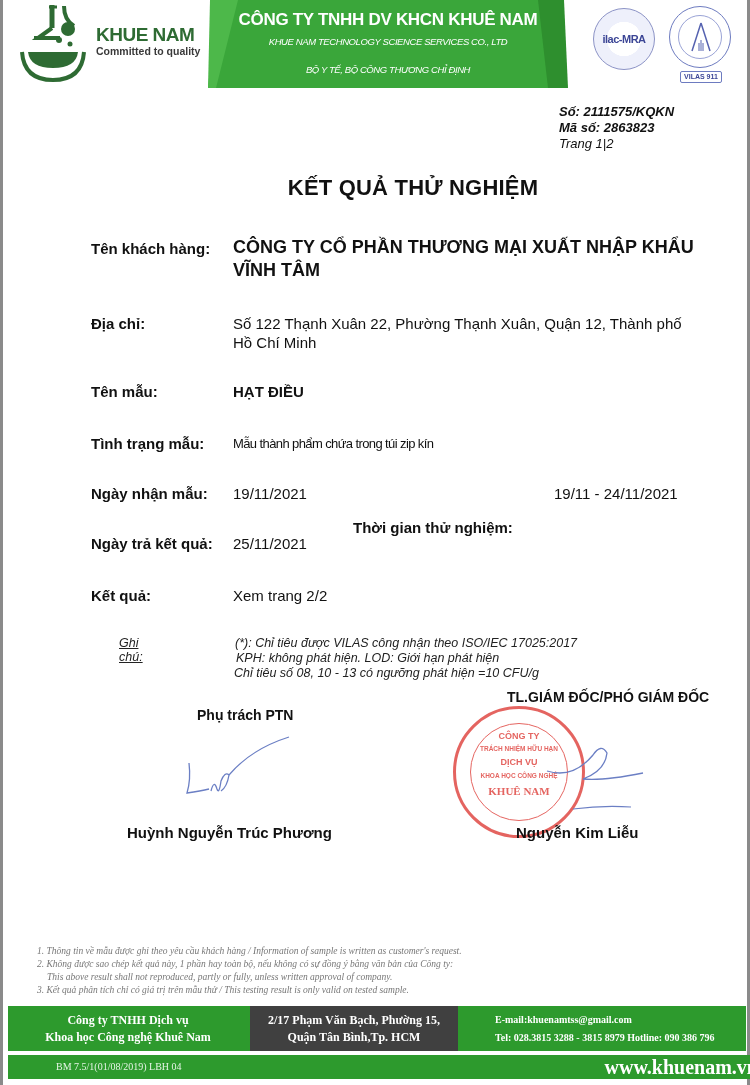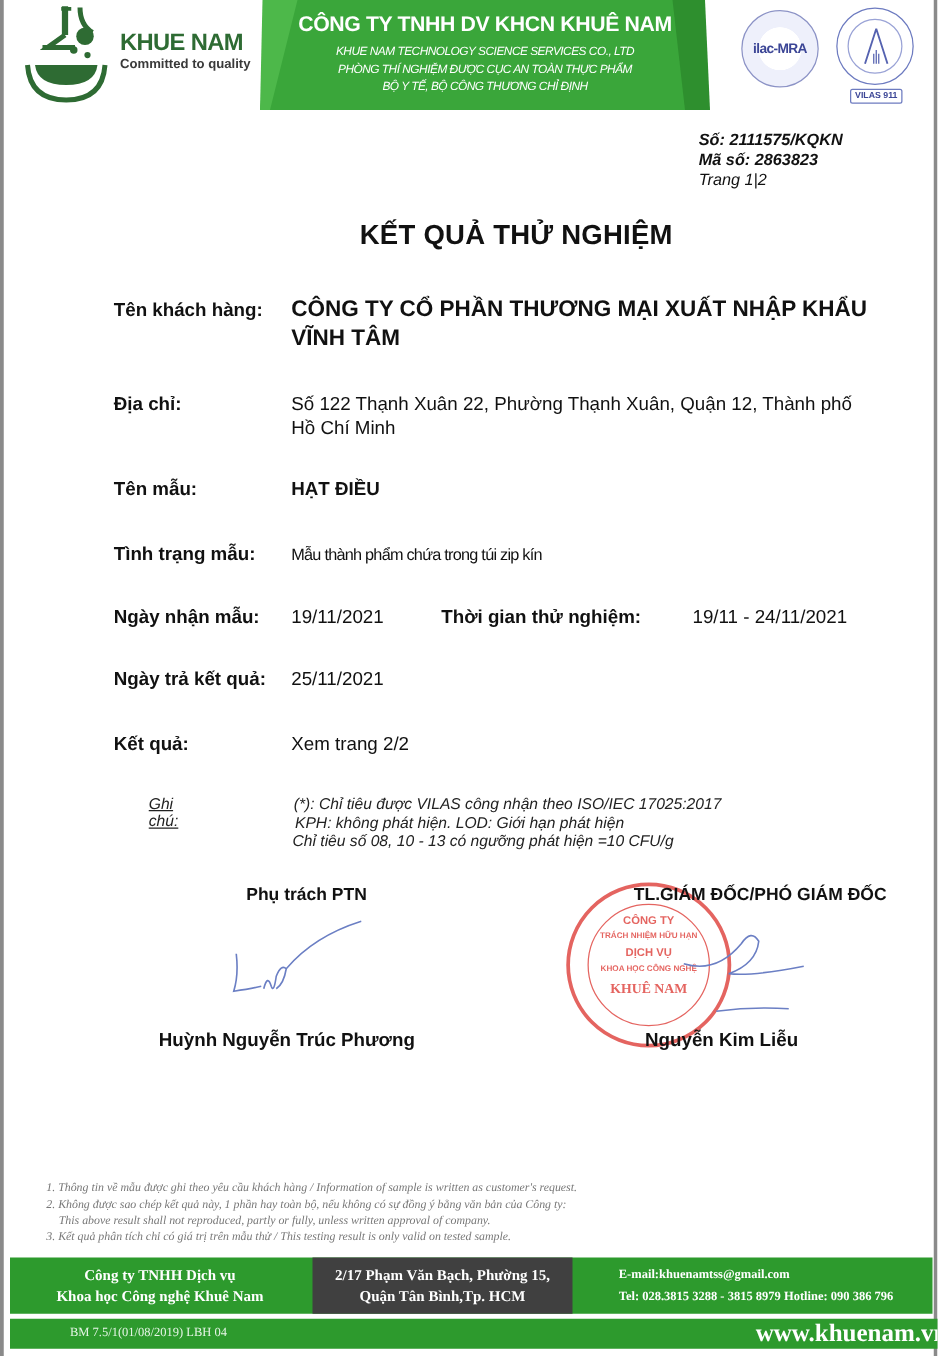--- a/index.html
+++ b/index.html
@@ -79,21 +79,20 @@
     </div>
 
     <div class="green-band">
       <svg width="360" height="88" viewBox="0 0 360 88" style="position:absolute;left:0;top:0;">
         <polygon points="8,0 348,0 346,88 0,88" fill="#3aa63a"></polygon>
         <polygon points="2,0 30,0 8,88 0,88" fill="#4db84a"></polygon>
         <polygon points="330,0 356,0 360,88 340,88" fill="#2e8f2e"></polygon>
       </svg>
       <div class="band-title">CÔNG TY TNHH DV KHCN KHUÊ NAM</div>
       <div class="band-line" style="top:36px;">KHUE NAM TECHNOLOGY SCIENCE SERVICES CO., LTD</div>
-      <div class="band-line" style="top:50px;">PHÒNG THÍ NGHIỆM ĐƯỢC CỤC AN TOÀN THỰC PHẨM</div>
       <div class="band-line" style="top:64px;">BỘ Y TẾ, BỘ CÔNG THƯƠNG CHỈ ĐỊNH</div>
     </div>
 
     <div class="badge-ilac">
       <span>ilac-MRA</span>
     </div>
     <div class="badge-boa">
       <div class="inner"></div>
       <svg width="62" height="62" viewBox="0 0 62 62" style="position:absolute;left:0;top:0;">
         <path d="M31 16 L22 44 M31 16 L40 44" stroke="#5562b0" stroke-width="1.5" fill="none"></path>
@@ -129,21 +128,21 @@
   </div>
 
   <div class="row" style="top:433px;">
     <span class="label">Tình trạng mẫu:</span>
     <span class="value" style="font-size:13px;letter-spacing:-0.6px;">Mẫu thành phẩm chứa trong túi zip kín</span>
   </div>
 
   <div class="row" style="top:483px;">
     <span class="label">Ngày nhận mẫu:</span>
     <span class="value">19/11/2021</span>
-    <span class="label" style="left:262px;">Thời gian thử nghiệm:</span>
+    <span class="label" style="left:262px;margin-top:34px;">Thời gian thử nghiệm:</span>
     <span class="value" style="left:463px;">19/11 - 24/11/2021</span>
   </div>
 
   <div class="row" style="top:533px;">
     <span class="label">Ngày trả kết quả:</span>
     <span class="value">25/11/2021</span>
   </div>
 
   <div class="row" style="top:585px;">
     <span class="label">Kết quả:</span>
@@ -167,21 +166,21 @@
 
   <div class="stamp">
     <div class="ring2"></div>
     <div class="t" style="top:22px;font-size:9px;">CÔNG TY</div>
     <div class="t" style="top:36px;font-size:6.5px;">TRÁCH NHIỆM HỮU HẠN</div>
     <div class="t" style="top:48px;font-size:9px;">DỊCH VỤ</div>
     <div class="t" style="top:63px;font-size:6.5px;">KHOA HỌC CÔNG NGHỆ</div>
     <div class="t" style="top:76px;font-size:11px;font-family:'Liberation Serif',serif;">KHUÊ NAM</div>
   </div>
 
-  <div class="sig-title" style="left:476px;top:707px;">TL.GIÁM ĐỐC/PHÓ GIÁM ĐỐC</div>
+  <div class="sig-title" style="left:476px;top:689px;">TL.GIÁM ĐỐC/PHÓ GIÁM ĐỐC</div>
   <svg width="160" height="90" viewBox="0 0 160 90" style="position:absolute;left:540px;top:735px;">
     <path d="M4 36 Q30 44 50 20 Q58 8 64 18 Q62 36 40 44 Q60 46 100 38" stroke="#6b7fc4" stroke-width="1.3" fill="none"></path>
     <path d="M30 74 Q60 70 88 72" stroke="#6b7fc4" stroke-width="1.2" fill="none"></path>
     <path d="M176 -30 Q172 -22 178 -20" stroke="#6b7fc4" stroke-width="1.2" fill="none"></path>
   </svg>
   <div class="sig-name" style="left:513px;top:824px;">Nguyễn Kim Liễu</div>
 
   <div class="disclaimer">
     <div>1. Thông tin về mẫu được ghi theo yêu cầu khách hàng / Information of sample is written as customer's request.</div>
     <div>2. Không được sao chép kết quả này, 1 phần hay toàn bộ, nếu không có sự đồng ý bằng văn bản của Công ty:</div>

